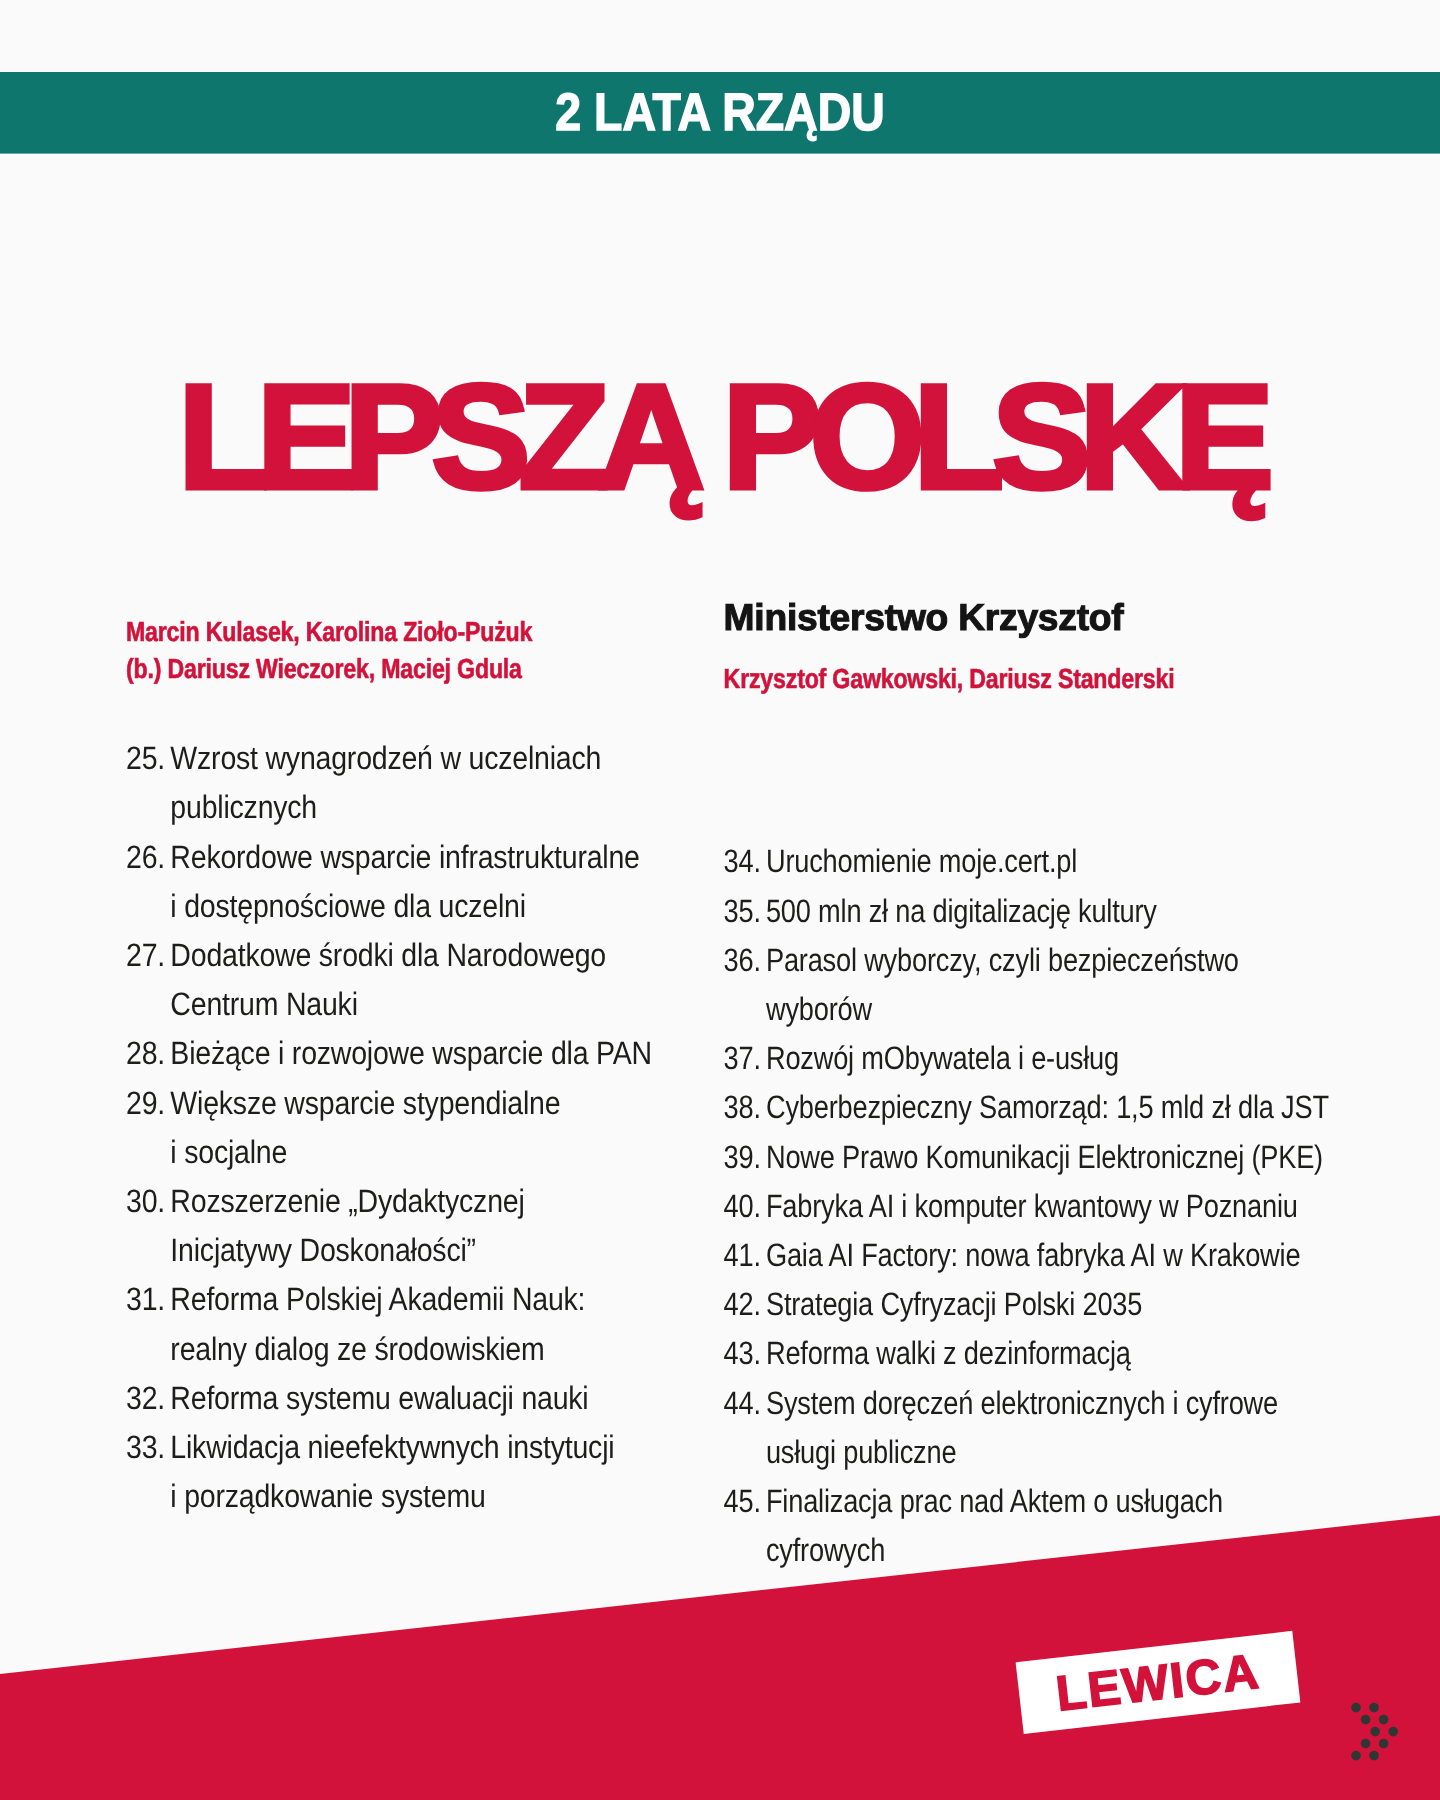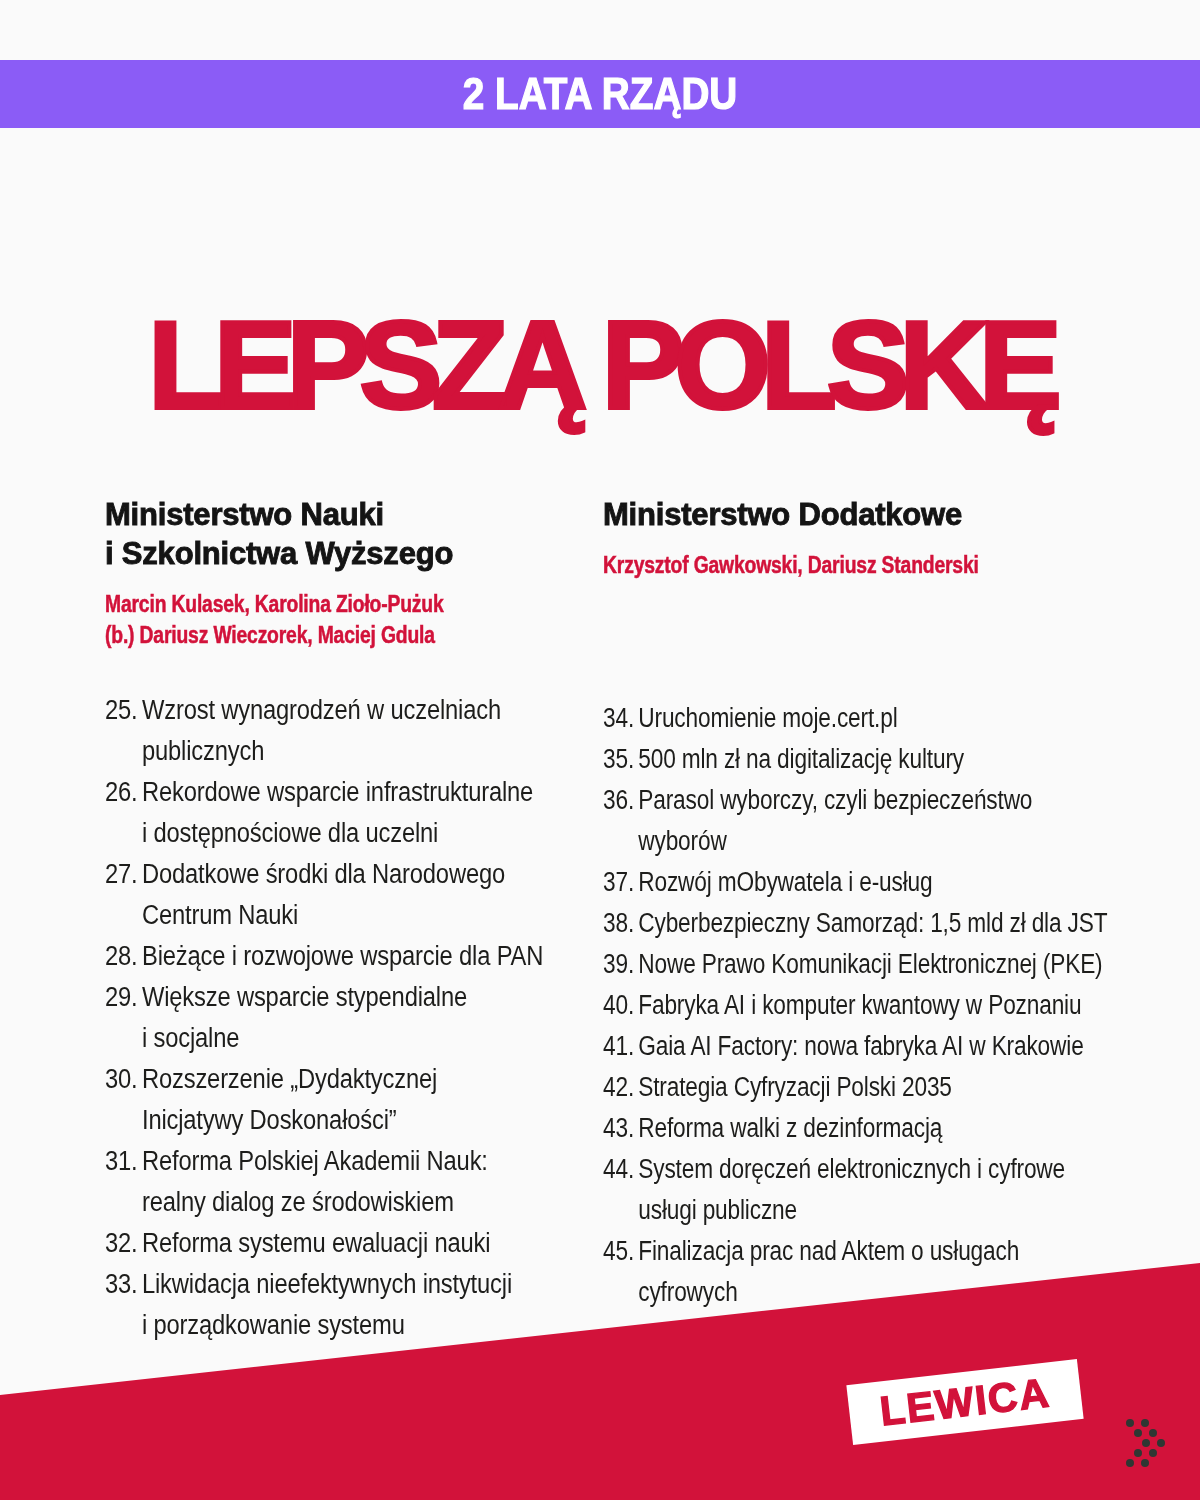--- a/index.html
+++ b/index.html
@@ -8,21 +8,21 @@
     background: #fafafa;
     font-family: "Liberation Sans", sans-serif;
     position: relative;
     overflow: hidden;
   }
   .poster { position: absolute; inset: 0; }
 
   
   .banner {
     position: absolute; top: 60px; left: 0; width: 1200px; height: 68px;
-    background: #8b5cf6;
+    background: #0f766e;
     display: flex; align-items: center; justify-content: center;
   }
   .banner-text {
     color: #ffffff; font-weight: 700; font-size: 44px; line-height: 1;
     letter-spacing: 0px;
     transform: scaleX(0.88);
     -webkit-text-stroke: 1.2px #ffffff;
     white-space: nowrap;
   }
 
@@ -94,22 +94,20 @@
 
 <div class="poster">
 
   <div class="banner">
     <span class="banner-text">2 LATA RZĄDU</span>
   </div>
 
   <h1 class="t2">LEPSZĄ POLSKĘ</h1>
 
   <section class="col col-left">
-    <h2 class="ministry">Ministerstwo Nauki
-i Szkolnictwa Wyższego</h2>
     <div class="ministers">Marcin Kulasek, Karolina Zioło-Pużuk
 (b.) Dariusz Wieczorek, Maciej Gdula</div>
     <div class="list">
         <div class="list-item">
           <div class="line first"><span class="num">25.</span>Wzrost wynagrodzeń w uczelniach</div>
           <div class="line cont">publicznych</div>
         </div>
         <div class="list-item">
           <div class="line first"><span class="num">26.</span>Rekordowe wsparcie infrastrukturalne</div>
           <div class="line cont">i dostępnościowe dla uczelni</div>
@@ -137,21 +135,21 @@
           <div class="line first"><span class="num">32.</span>Reforma systemu ewaluacji nauki</div>
         </div>
         <div class="list-item">
           <div class="line first"><span class="num">33.</span>Likwidacja nieefektywnych instytucji</div>
           <div class="line cont">i porządkowanie systemu</div>
         </div>
       </div>
   </section>
 
   <section class="col col-right">
-    <h2 class="ministry">Ministerstwo Dodatkowe</h2>
+    <h2 class="ministry">Ministerstwo Krzysztof</h2>
     <div class="ministers">Krzysztof Gawkowski, Dariusz Standerski</div>
     <div class="list">
         <div class="list-item">
           <div class="line first"><span class="num">34.</span>Uruchomienie moje.cert.pl</div>
         </div>
         <div class="list-item">
           <div class="line first"><span class="num">35.</span>500 mln zł na digitalizację kultury</div>
         </div>
         <div class="list-item">
           <div class="line first"><span class="num">36.</span>Parasol wyborczy, czyli bezpieczeństwo</div>

